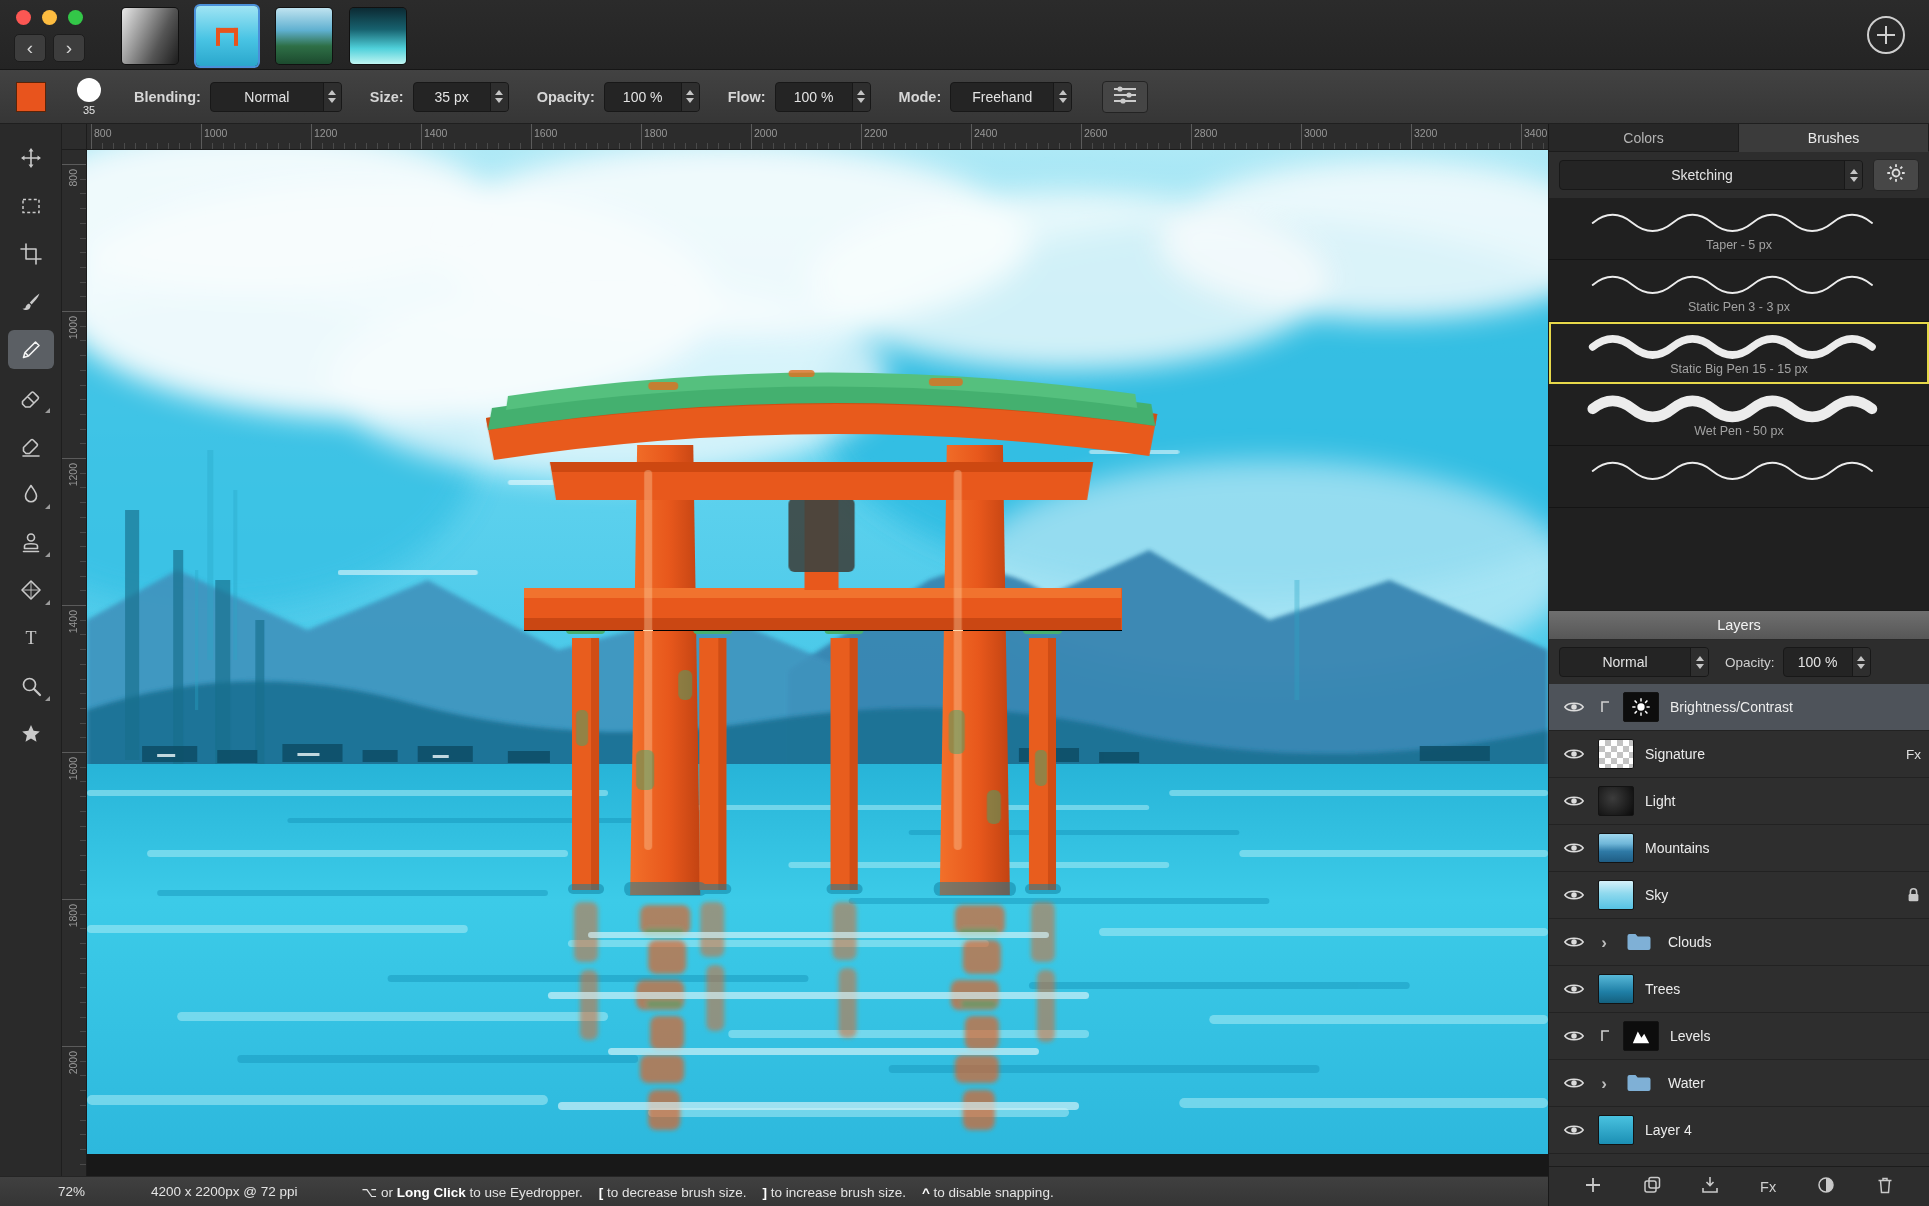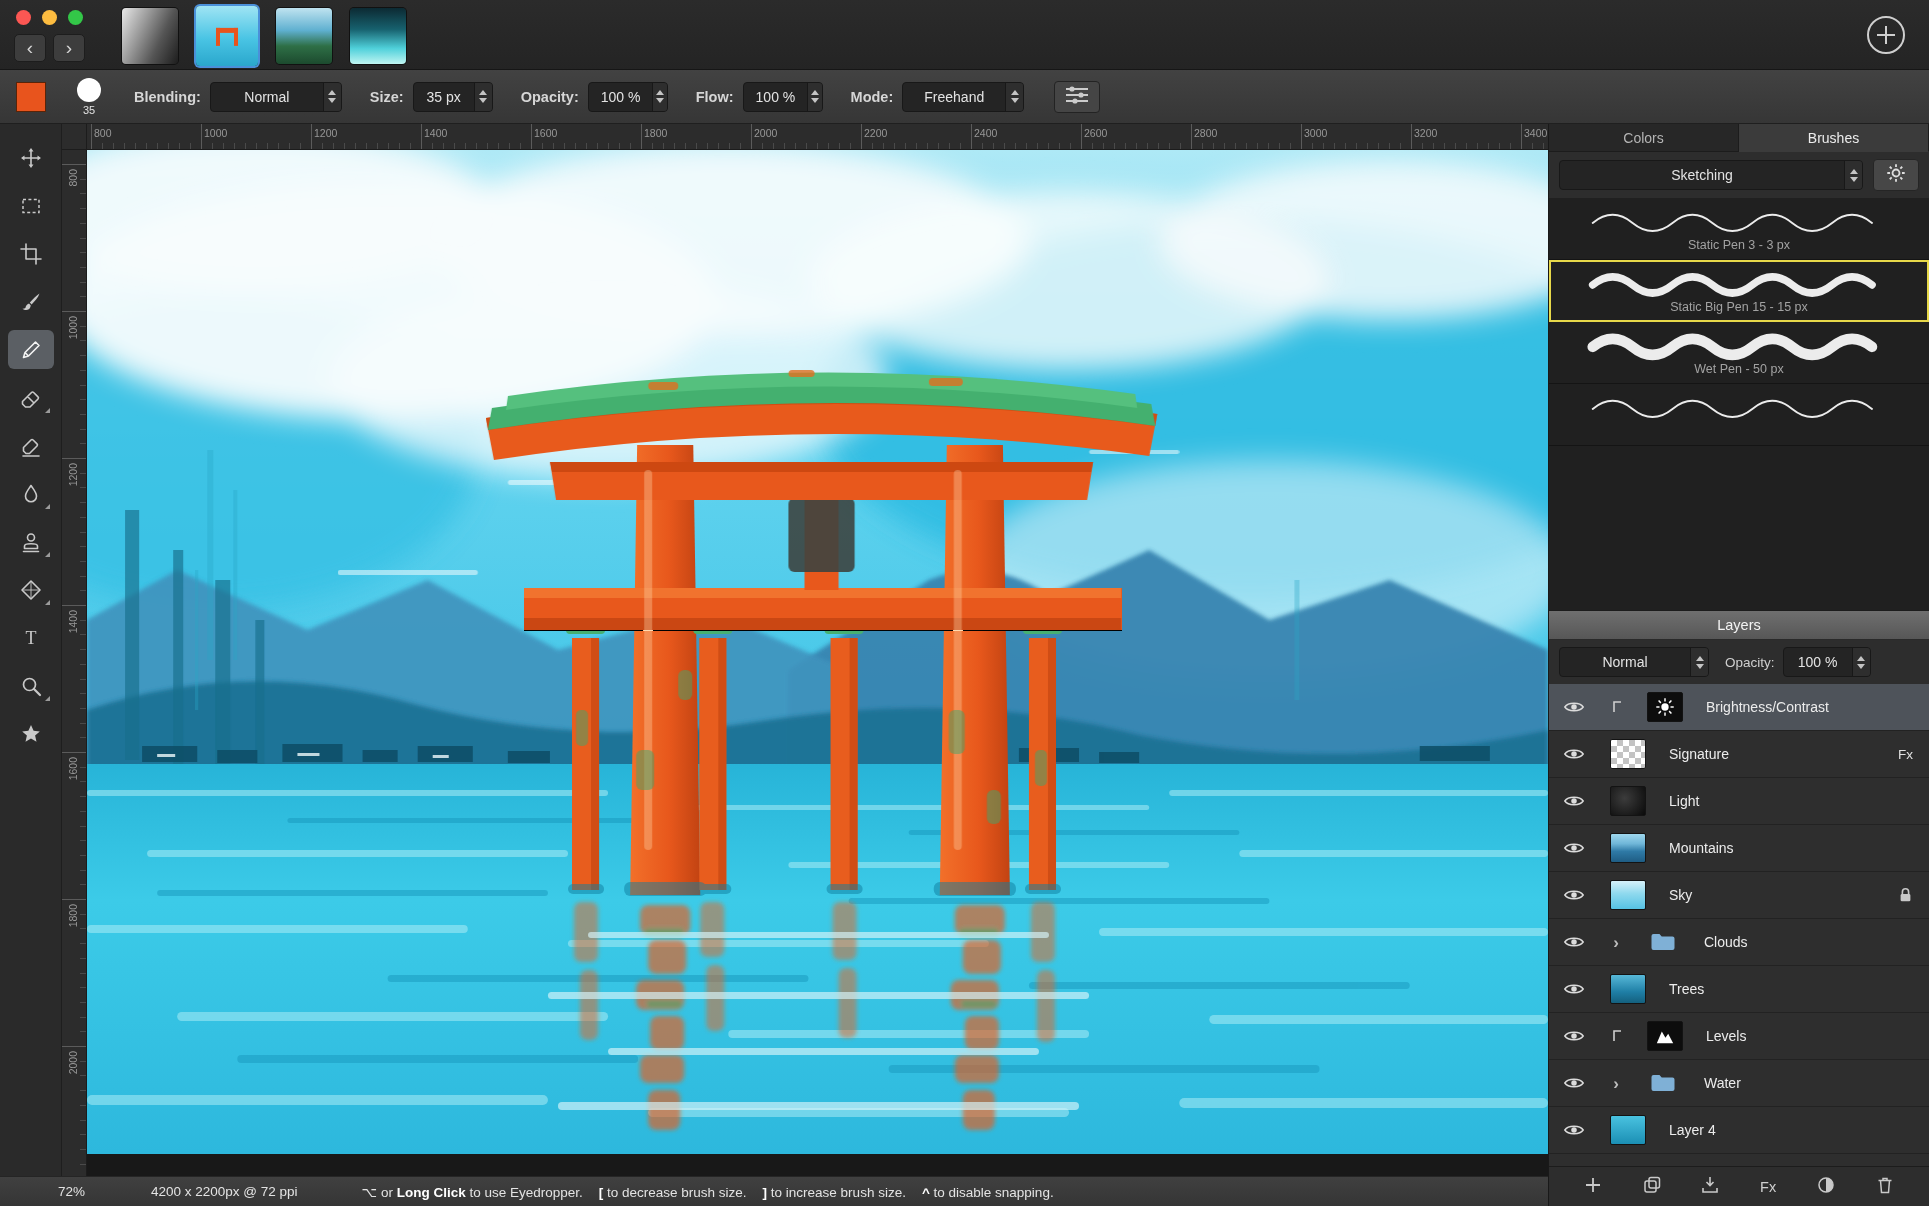--- a/index.html
+++ b/index.html
@@ -33,21 +33,21 @@
   .brushprev { display:flex; flex-direction:column; align-items:center; margin-left:26px; width:34px; }
   .bp-circle { width:24px; height:24px; border-radius:50%; background:#fff; display:block; }
   .bp-num { font-size:11px; color:#e2e2e2; margin-top:2px; }
   .tb-label { color:#d6d6d6; font-size:14.5px; margin-left:28px; margin-right:9px; white-space:nowrap;font-weight:bold; }
   .dd, .vbox { display:flex; align-items:stretch; height:30px; background:#242424; border:1px solid #181818; border-radius:4px; overflow:hidden; }
   .dd-val { flex:1; display:flex; align-items:center; justify-content:center; padding:0 12px; font-size:14px; color:#e3e3e3; white-space:nowrap; }
   .step { width:18px; display:flex; flex-direction:column; align-items:center; justify-content:center; gap:3px; border-left:1px solid #181818; background:#2e2e2e; }
   .step i { display:block; width:0; height:0; border-left:4px solid transparent; border-right:4px solid transparent; }
   .step i.up { border-bottom:5px solid #c4c4c4; }
   .step i.dn { border-top:5px solid #c4c4c4; }
-  .w-blend { width:132px; } .w-size { width:80px; } .w-mode { width:122px; }
+  .w-blend { width:132px; } .w-size { width:96px; } .w-mode { width:122px; }
   .assist { margin-left:30px; width:46px; height:32px; background:#454545; border:1px solid #232323; border-radius:4px; display:flex; align-items:center; justify-content:center; }
 
   
   .toolcol { position:absolute; top:124px; left:0; width:62px; bottom:30px; background:#2a2a2a; border-right:1px solid #1e1e1e; display:flex; flex-direction:column; align-items:center; padding-top:14px; gap:9px; }
   .tool { width:46px; height:39px; border-radius:6px; position:relative; display:flex; align-items:center; justify-content:center; }
   .tool.selected { background:#5b5f64; }
   .tool .icon svg { display:block; }
   .flyout { position:absolute; right:4px; bottom:4px; width:0; height:0; border-left:5px solid transparent; border-bottom:5px solid #9a9a9a; }
 
   
@@ -77,21 +77,21 @@
   .brush-row { height:62px; border-bottom:1px solid #141414; position:relative; display:flex; flex-direction:column; align-items:center; justify-content:flex-start; padding-top:4px; }
   .brush-row.selected { outline:2px solid #e7d84a; outline-offset:-2px; }
   .stroke { width:340px; height:38px; }
   .brush-label { font-size:12.5px; color:#a2a2a2; margin-top:-2px; }
   .layershdr { height:30px; background:linear-gradient(#6f6f6f,#575757); display:flex; align-items:center; justify-content:center; font-size:14.5px; color:#f3f3f3; border-top:1px solid #1c1c1c; border-bottom:1px solid #2a2a2a; }
   .layerctl { height:44px; display:flex; align-items:center; padding:0 10px; gap:8px; background:#2d2d2d; }
   .layerctl .dd { width:150px; }
   .layerctl .ctl-label { font-size:13.5px; color:#cfcfcf; margin-left:8px; }
   .vbox.w-op { width:88px; }
   .layerlist { flex:1; overflow:hidden; background:#2b2b2b; }
-  .layer-row { height:47px; display:flex; align-items:center; padding:0 16px 0 12px; border-bottom:1px solid #222; gap:23px; background:#2e2e2e; }
+  .layer-row { height:47px; display:flex; align-items:center; padding:0 8px 0 12px; border-bottom:1px solid #222; gap:11px; background:#2e2e2e; }
   .layer-row.selected { background:#4e535a; }
   .icon.eye { width:26px; display:flex; justify-content:center; }
   .icon.clip { width:14px; display:flex; justify-content:center; }
   .chev { width:12px; color:#bdbdbd; font-size:17px; line-height:1; font-weight:bold; text-align:center; }
   .thumb { width:36px; height:30px; border:1px solid #131313; border-radius:2px; flex:0 0 auto; }
   .thumb.adj { background:#0d0d0d; display:flex; align-items:center; justify-content:center; }
   .t-checker { background-color:#fff; background-image:linear-gradient(45deg,#c3c3c3 25%,transparent 25%,transparent 75%,#c3c3c3 75%),linear-gradient(45deg,#c3c3c3 25%,transparent 25%,transparent 75%,#c3c3c3 75%); background-size:12px 12px; background-position:0 0,6px 6px; }
   .t-dark { background:radial-gradient(circle at 40% 40%,#3c3c3c,#0a0a0a); }
   .t-mountains { background:linear-gradient(180deg,#9fd8ee 0%,#6fb6d8 35%,#2f7aa6 62%,#1f5d84 100%); }
   .t-sky { background:linear-gradient(180deg,#d6f1f9 0%,#8fd9ee 45%,#56c2e4 100%); }
@@ -764,20 +764,26 @@
               <path d="M12 8.2 a3.8 3.8 0 1 0 0 7.6 a3.8 3.8 0 1 0 0 -7.6 Z M12 2.5 v3 M12 18.5 v3 M2.5 12 h3 M18.5 12 h3 M5.2 5.2 l2.1 2.1 M16.7 16.7 l2.1 2.1 M18.8 5.2 l-2.1 2.1 M7.3 16.7 l-2.1 2.1" stroke="#dddddd" stroke-width="2" fill="none"></path>
             </svg>
         </span>
       </button>
     </div>
     <div class="brushlist" id="brushlist">
         <div class="brush-row">
           <svg class="stroke" viewBox="0 0 340 40">
             <path d="M16 22 Q 37 5 58 22 T 100 22 T 142 22 T 184 22 T 226 22 T 268 22 T 310 22" fill="none" stroke="#ececec" stroke-width="2" stroke-linecap="round"></path>
           </svg>
+          <div class="brush-label">Taper - 5 px</div>
+        </div>
+        <div class="brush-row">
+          <svg class="stroke" viewBox="0 0 340 40">
+            <path d="M16 22 Q 37 5 58 22 T 100 22 T 142 22 T 184 22 T 226 22 T 268 22 T 310 22" fill="none" stroke="#ececec" stroke-width="2" stroke-linecap="round"></path>
+          </svg>
           <div class="brush-label">Static Pen 3 - 3 px</div>
         </div>
         <div class="brush-row selected">
           <svg class="stroke" viewBox="0 0 340 40">
             <path d="M16 22 Q 37 5 58 22 T 100 22 T 142 22 T 184 22 T 226 22 T 268 22 T 310 22" fill="none" stroke="#ececec" stroke-width="8" stroke-linecap="round"></path>
           </svg>
           <div class="brush-label">Static Big Pen 15 - 15 px</div>
         </div>
         <div class="brush-row">
           <svg class="stroke" viewBox="0 0 340 40">

